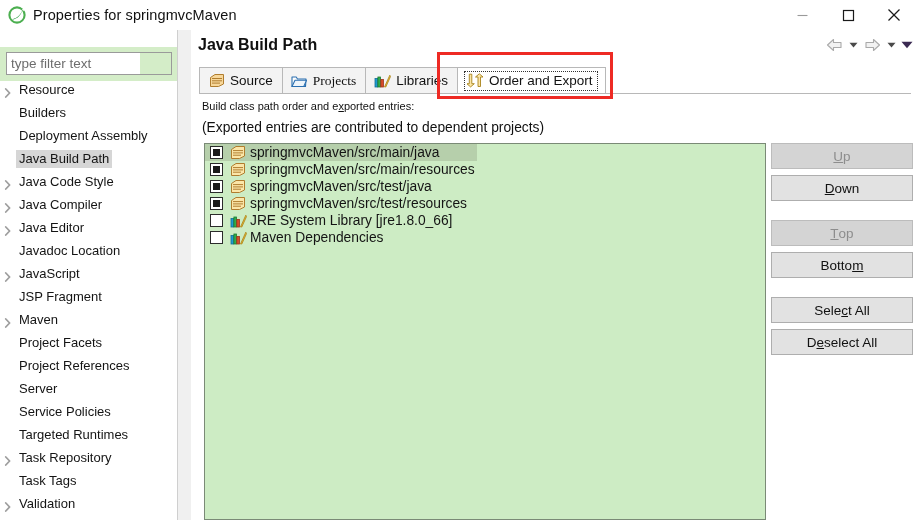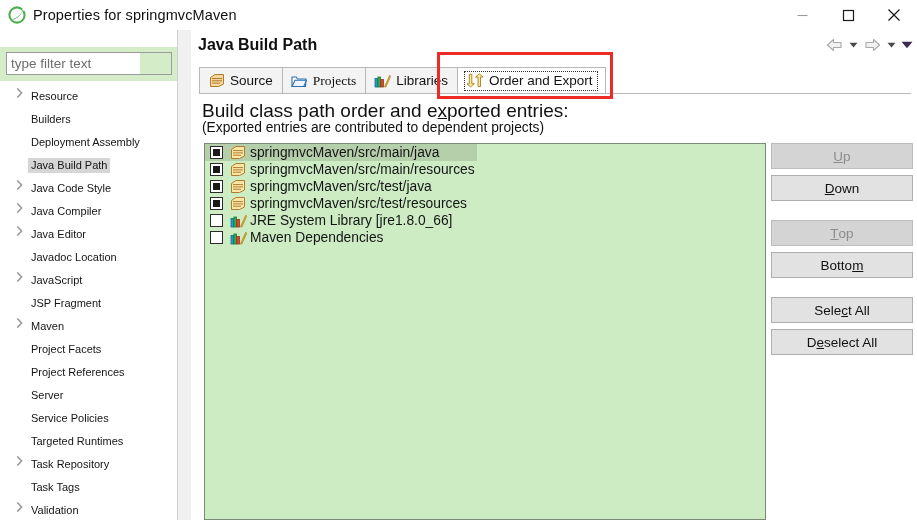--- a/index.html
+++ b/index.html
@@ -76,23 +76,23 @@
 
   .tree {
     position: absolute; left: 0; top: 34px;
     width: 177px; height: 456px;
     background: #ffffff;
     overflow: hidden;
   }
   .tree-item {
     position: relative;
     height: 23px;
-    display: flex; align-items: flex-end;
-    padding-left: 12px;
-    font-size: 11px;
+    display: flex; align-items: flex-start;
+    padding-left: 0;
+    font-size: 13px;
     color: #141414;
     white-space: nowrap;
   }
   .tree-arrow {
     width: 16px; height: 23px; flex: none;
     display: flex; align-items: center; justify-content: center;
   }
   .tree-arrow svg { display: block; }
   .tree-label {
     padding: 1px 3px 2px 3px;
@@ -185,21 +185,21 @@
     left: 437px; top: 52px;
     width: 176px; height: 47px;
     border: 3px solid #ee2a24;
     z-index: 9;
     pointer-events: none;
   }
 
   
   .desc1 {
     position: absolute; left: 11px; top: 70px;
-    font-size: 19px; color: #111111; white-space: nowrap;
+    font-size: 11px; color: #111111; white-space: nowrap;
   }
   .desc2 {
     position: absolute; left: 11px; top: 90px;
     font-size: 13.8px; color: #111111; white-space: nowrap;
   }
   .mn { text-decoration: underline; }
 
   
   .listbox {
     position: absolute; left: 13px; top: 113px;

